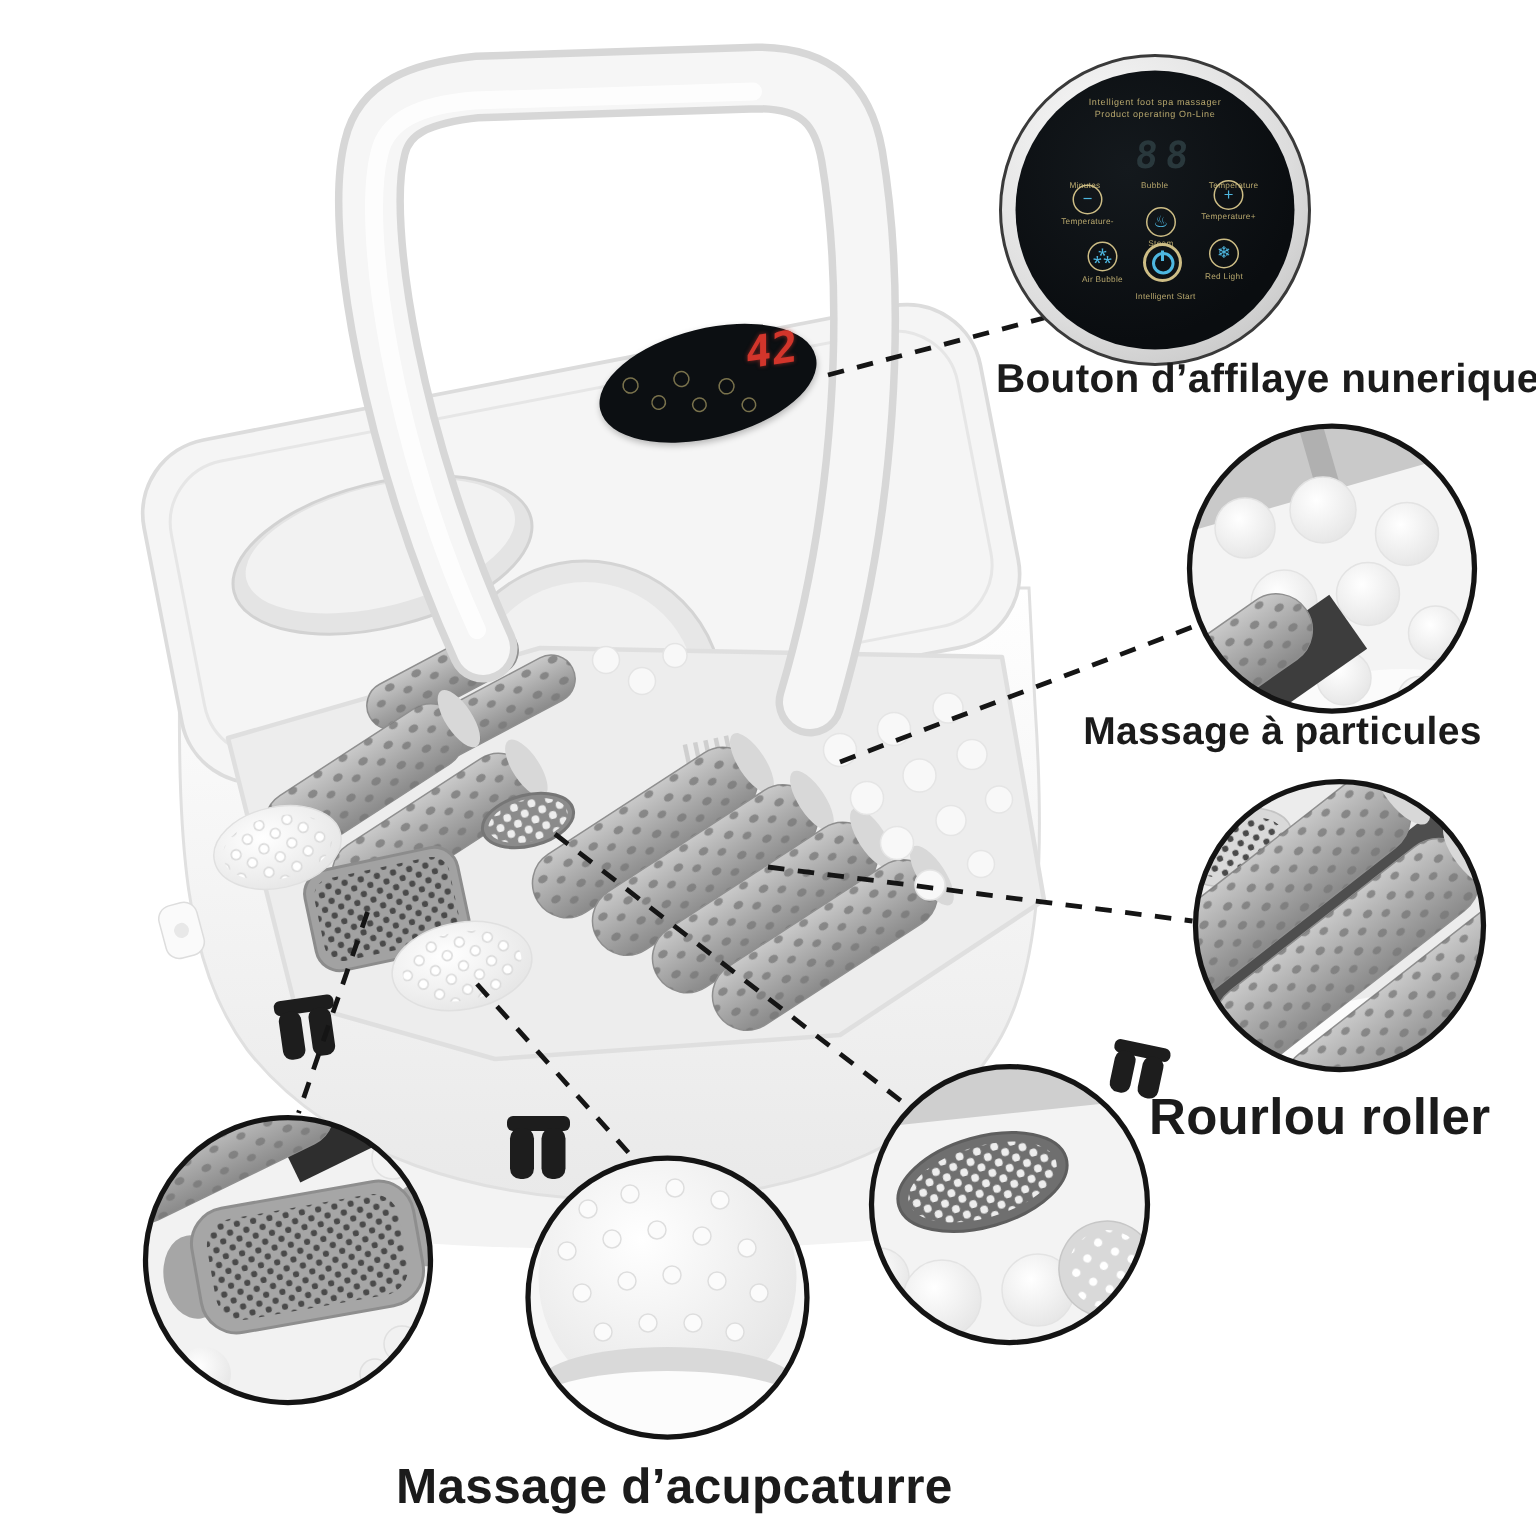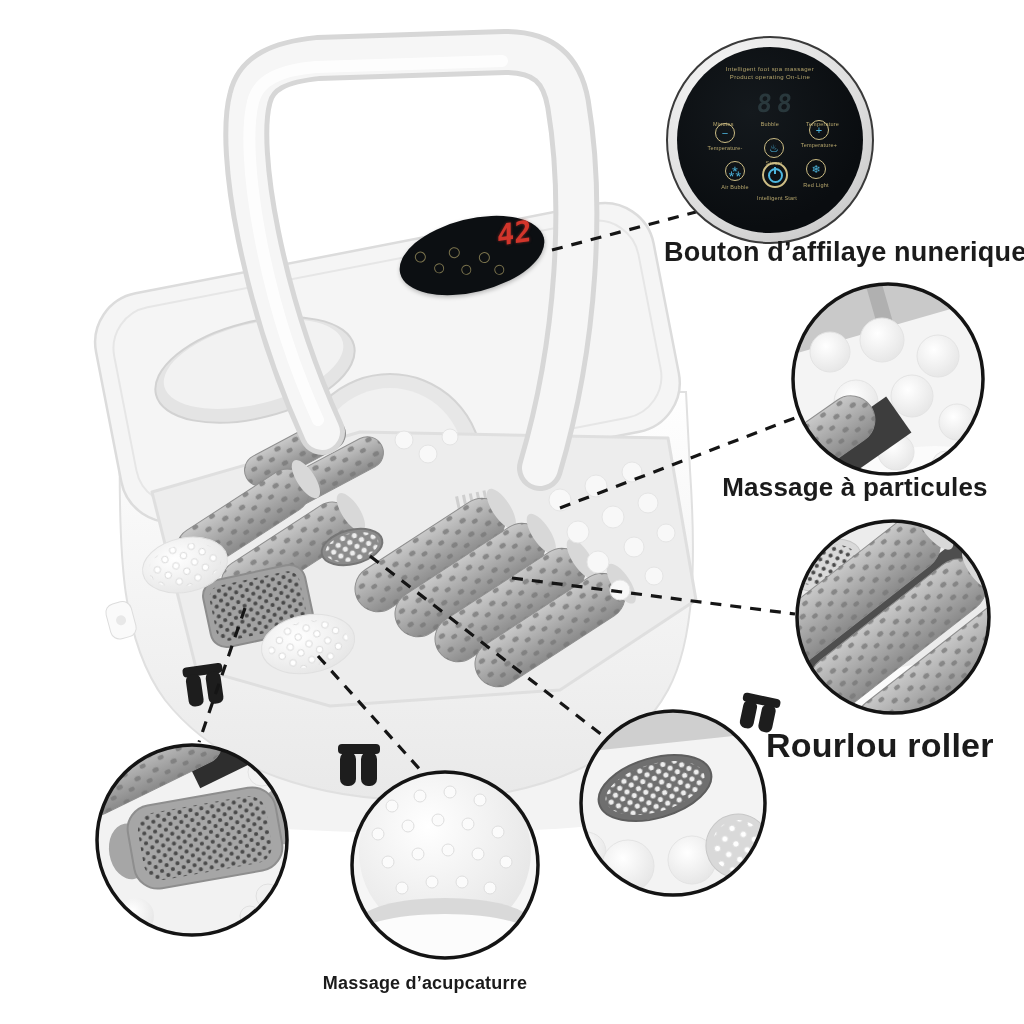--- a/index.html
+++ b/index.html
@@ -432,14 +432,14 @@
       <div class="pbtn" style="left:129px;top:112px">
         <span>❄</span>
       </div>
       <div class="pbtn-label" style="left:109px;top:135px;width:60px">Red Light</div>
     </div>
   </div>
 
   <div class="callout-label" style="left:664px;top:238px;width:360px;font-size:27px">Bouton d’affilaye nunerique LED</div>
   <div class="callout-label" style="left:720px;top:474px;width:270px;font-size:26px">Massage à particules</div>
   <div class="callout-label" style="left:766px;top:728px;width:220px;font-size:34px">Rourlou roller</div>
-  <div class="callout-label" style="left:290px;top:974px;width:270px;font-size:18px">Massage d’acupcaturre</div>
+  <div class="callout-label" style="left:264px;top:974px;width:270px;font-size:33px">Massage d’acupcaturre</div>
 </div>
 
 </body></html>

